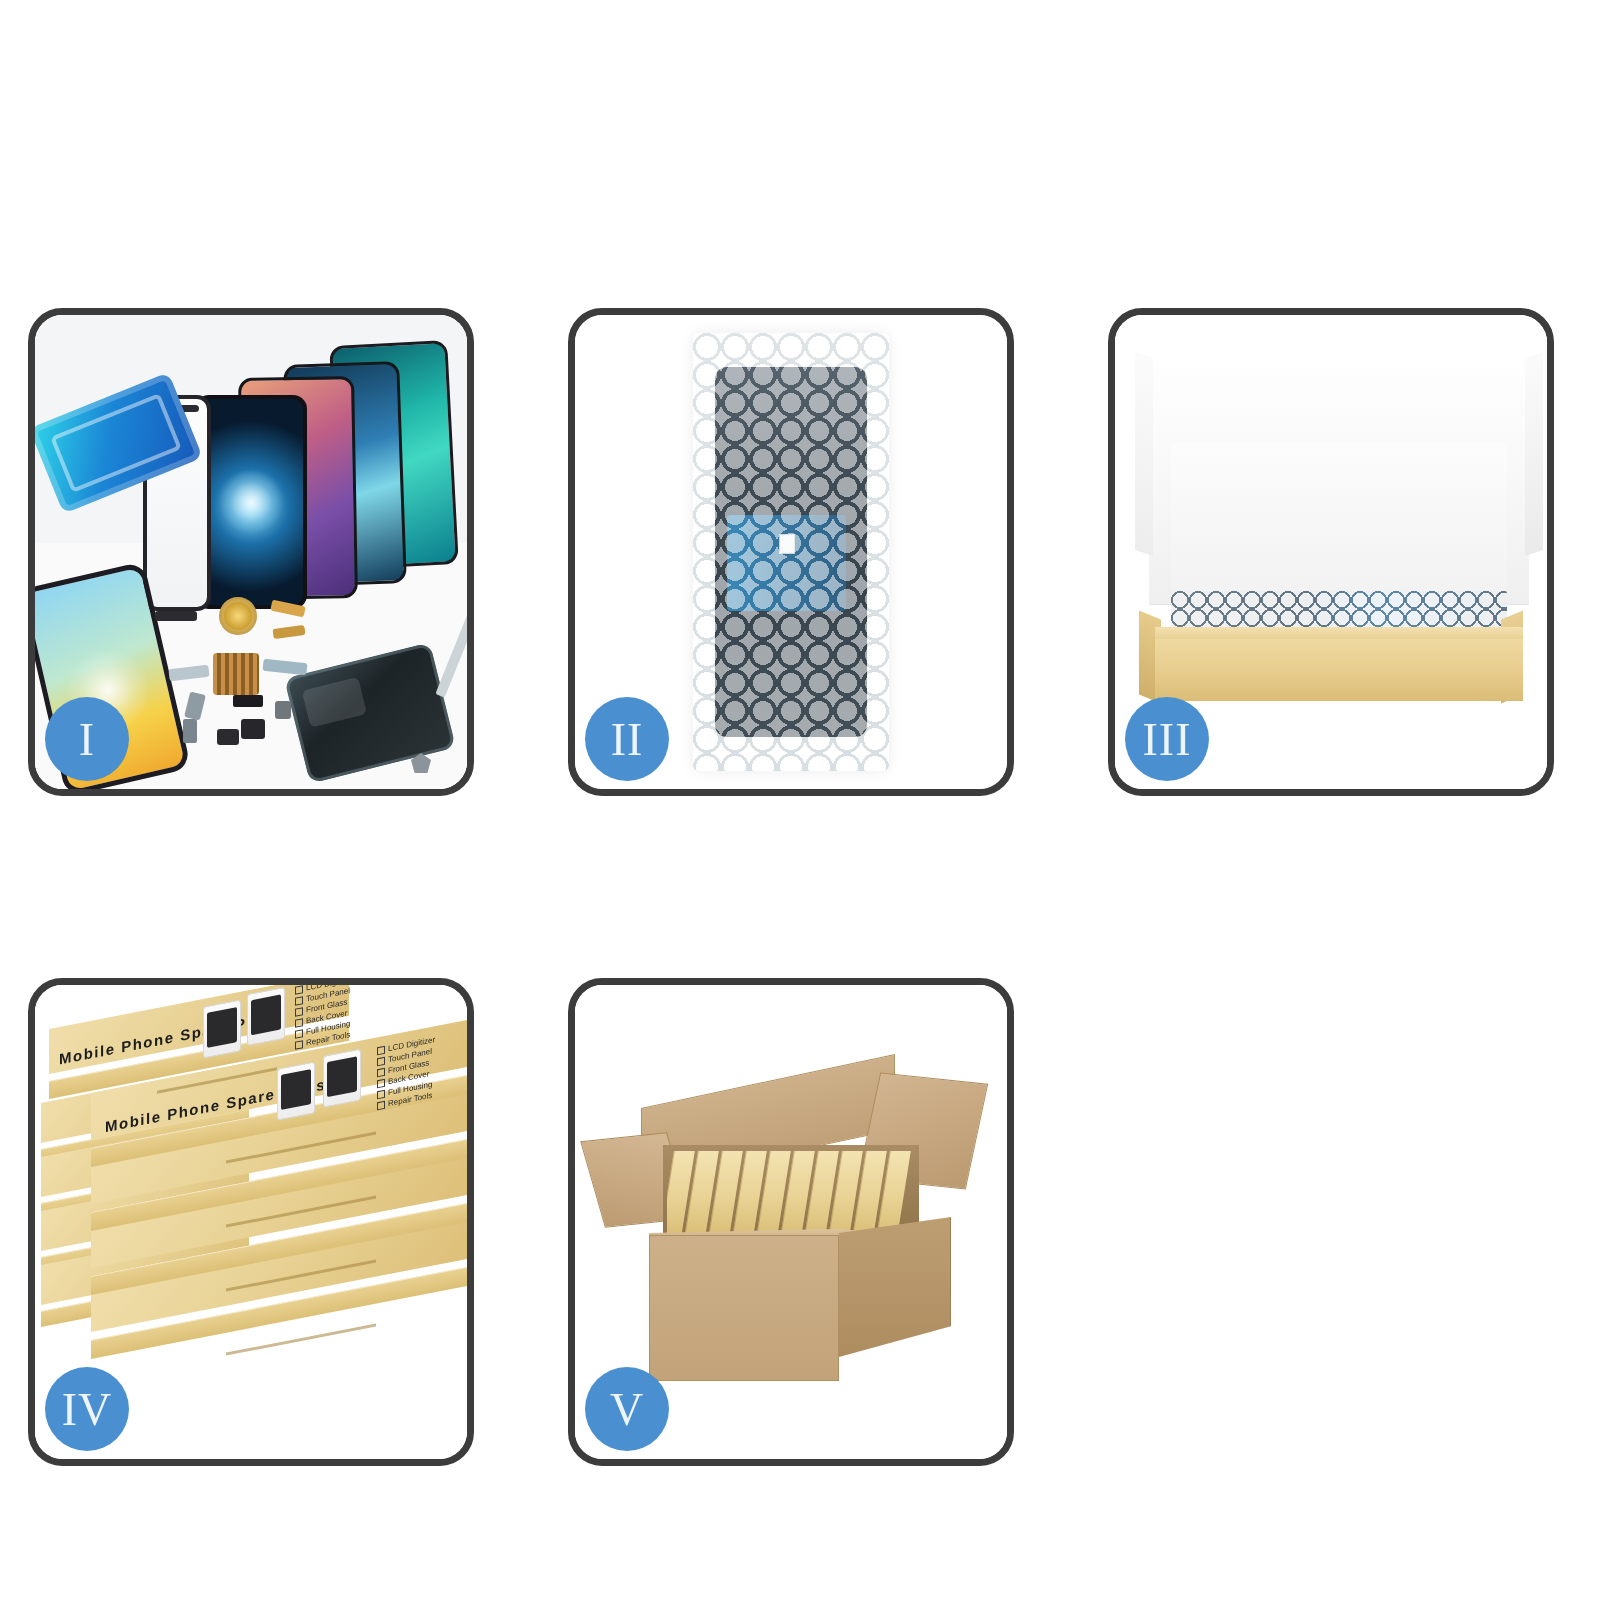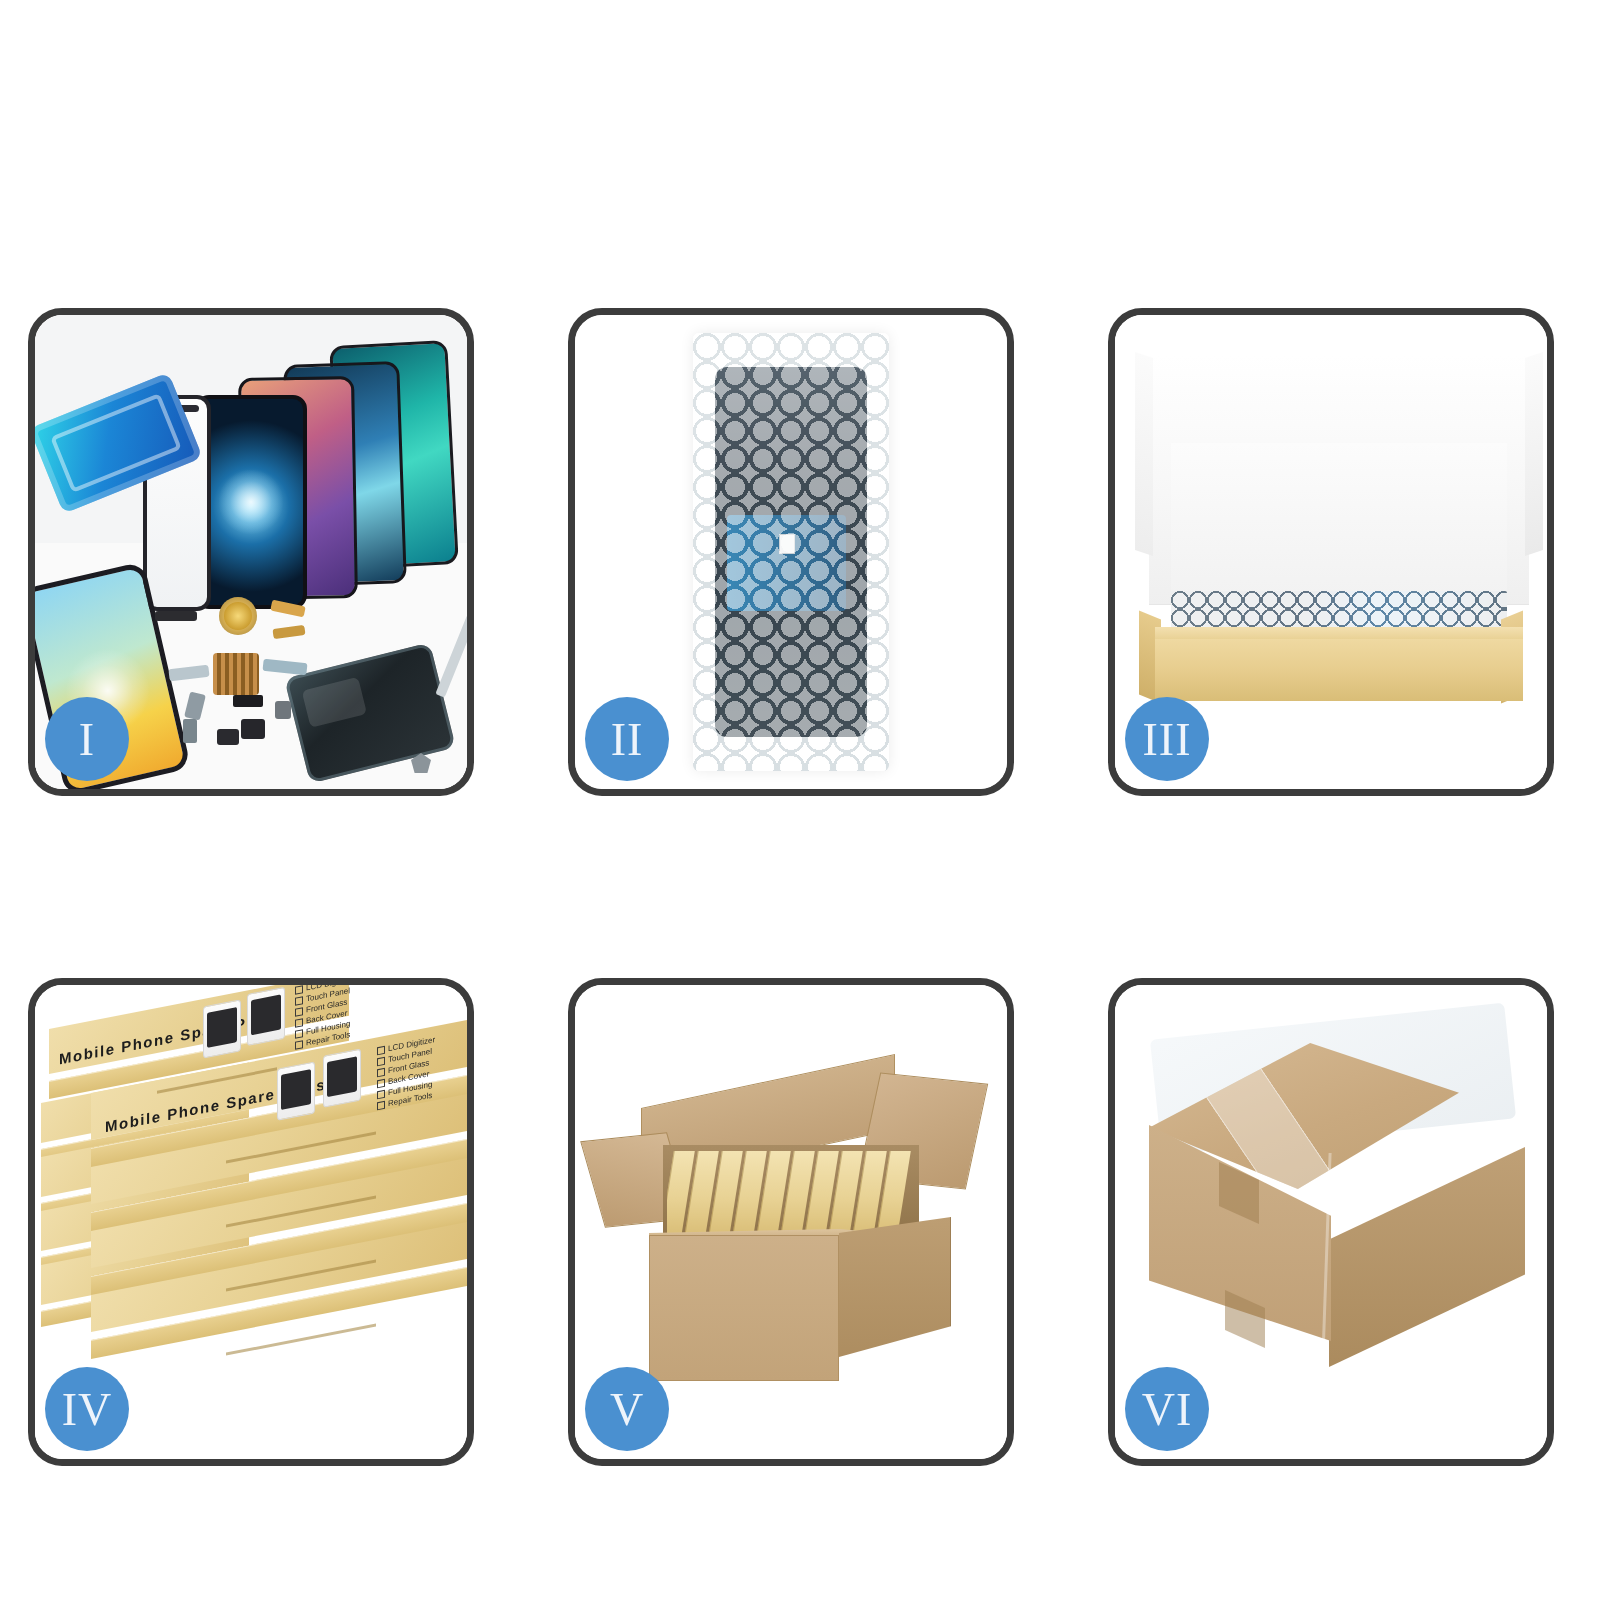--- a/index.html
+++ b/index.html
@@ -522,30 +522,15 @@
             <i style="left:216px;"></i>
           </div>
           <div class="body-top-edge"></div>
           <div class="body-side"></div>
           <div class="body-front"></div>
         </div>
       </div>
       <div class="badge">V</div>
     </div>
 
-    <div class="panel p6">
-      <div class="panel-inner">
-        <div class="sealed">
-          <div class="wrap-sheet"></div>
-          <div class="top-face"></div>
-          <div class="tape-top"></div>
-          <div class="right-face"></div>
-          <div class="front-face"></div>
-          <div class="tab1"></div>
-          <div class="tab2"></div>
-          <div class="edge-highlight"></div>
-        </div>
-      </div>
-      <div class="badge">VI</div>
-    </div>
 
   </div>
 </div>
 
 </body></html>

